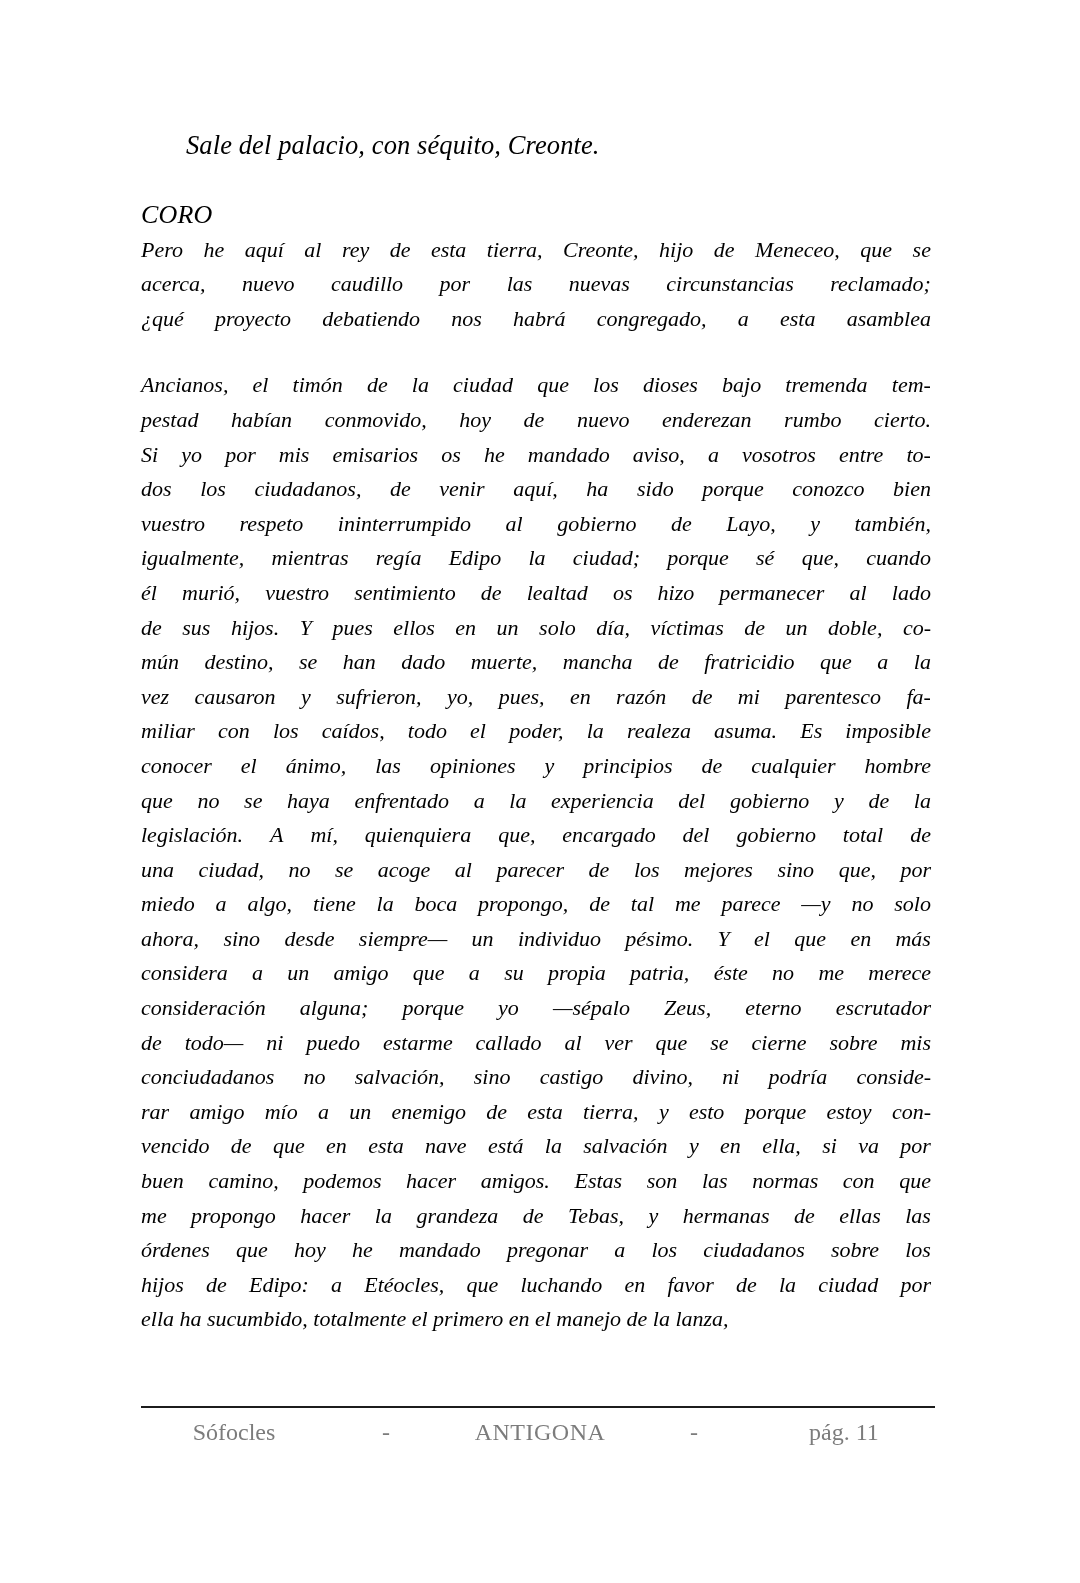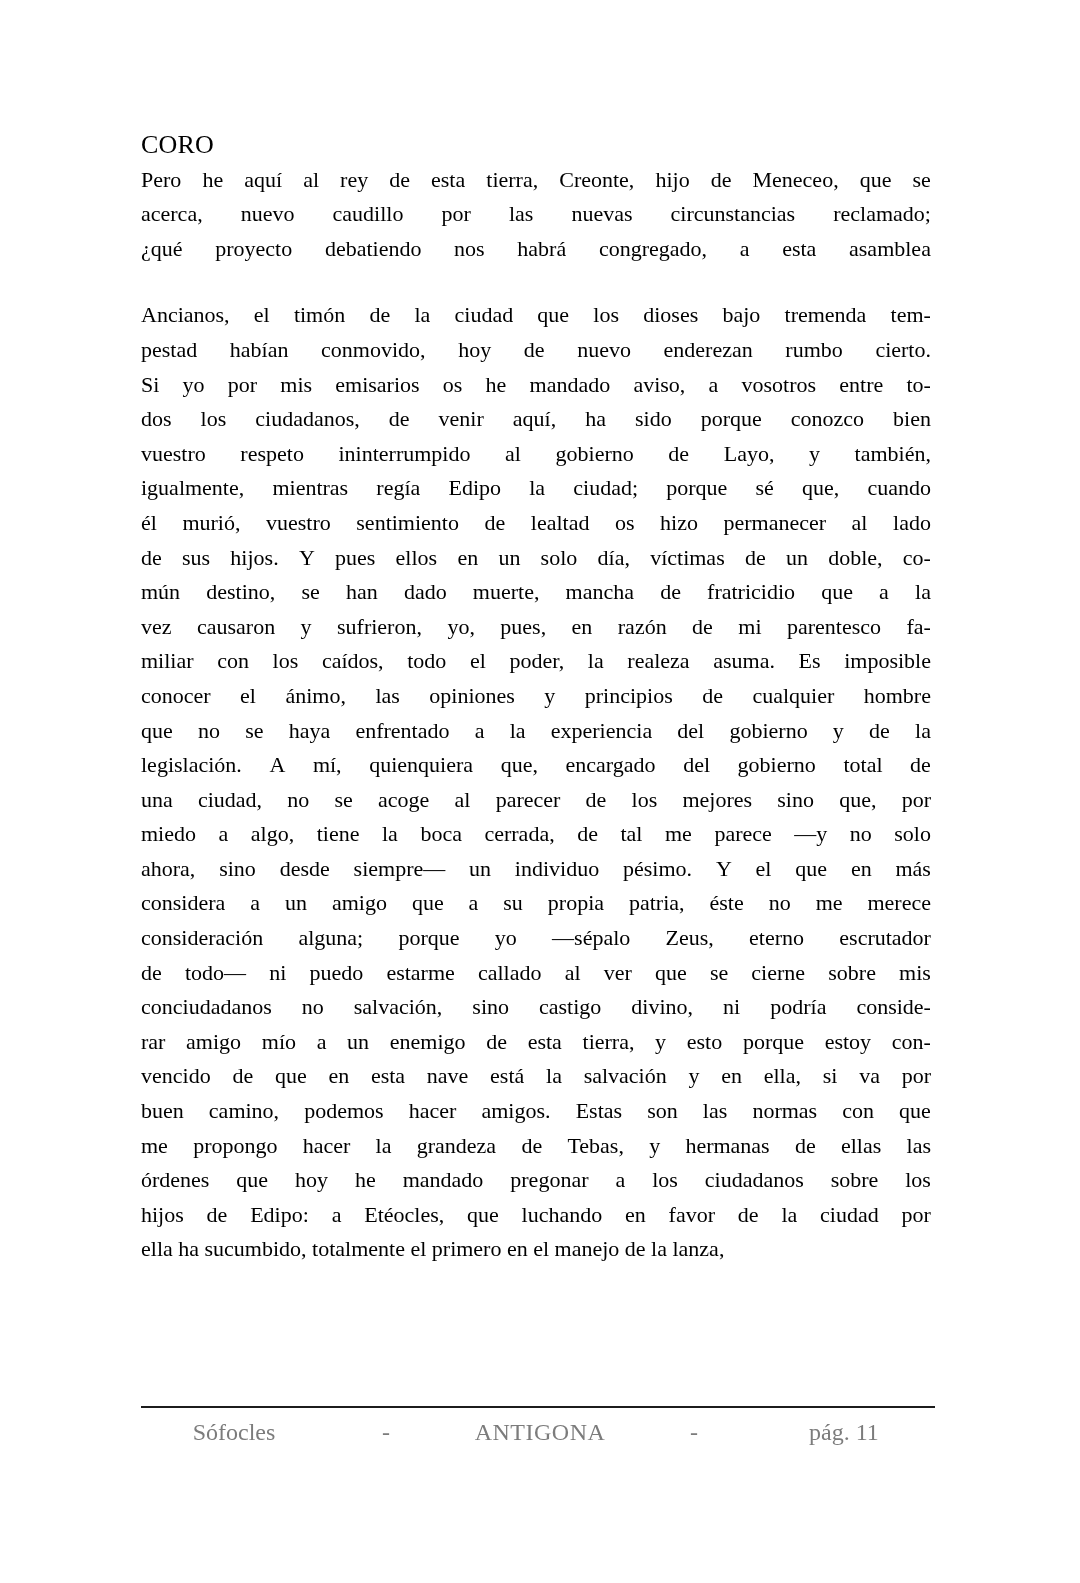--- a/index.html
+++ b/index.html
@@ -29,20 +29,21 @@
     font-style: italic;
     font-size: 26.5px;
     line-height: 34px;
     margin: 0 0 36px 0;
     padding-left: 45px;
     text-align: left;
     letter-spacing: 0.1px;
   }
   .speech {
     margin: 0 0 32px 0;
+    font-style: italic;
   }
   .speech:last-of-type {
     margin-bottom: 0;
   }
   .speaker {
     font-size: 26px;
     line-height: 34.6px;
     margin: 0;
     text-align: left;
     letter-spacing: 0.2px;
@@ -91,20 +92,21 @@
   .footer-sep2  { width: 118px; text-align: center; }
   .footer-page  { flex: 1;      text-align: center; }
 </style>
 </head>
 <body>
 
 <div class="page">
 
   <div class="content">
 
+    <p class="stage-direction">Sale del palacio, con séquito, Creonte.</p>
 
     <div class="speech">
       <p class="speaker">CORO</p>
       <div class="lines">
           <div class="line just">
             <span>Pero</span>
             <span>he</span>
             <span>aquí</span>
             <span>al</span>
             <span>rey</span>
@@ -346,21 +348,21 @@
             <span>que,</span>
             <span>por</span>
           </div>
           <div class="line just">
             <span>miedo</span>
             <span>a</span>
             <span>algo,</span>
             <span>tiene</span>
             <span>la</span>
             <span>boca</span>
-            <span>cerrada,</span>
+            <span>propongo,</span>
             <span>de</span>
             <span>tal</span>
             <span>me</span>
             <span>parece</span>
             <span>—y</span>
             <span>no</span>
             <span>solo</span>
           </div>
           <div class="line just">
             <span>ahora,</span>

